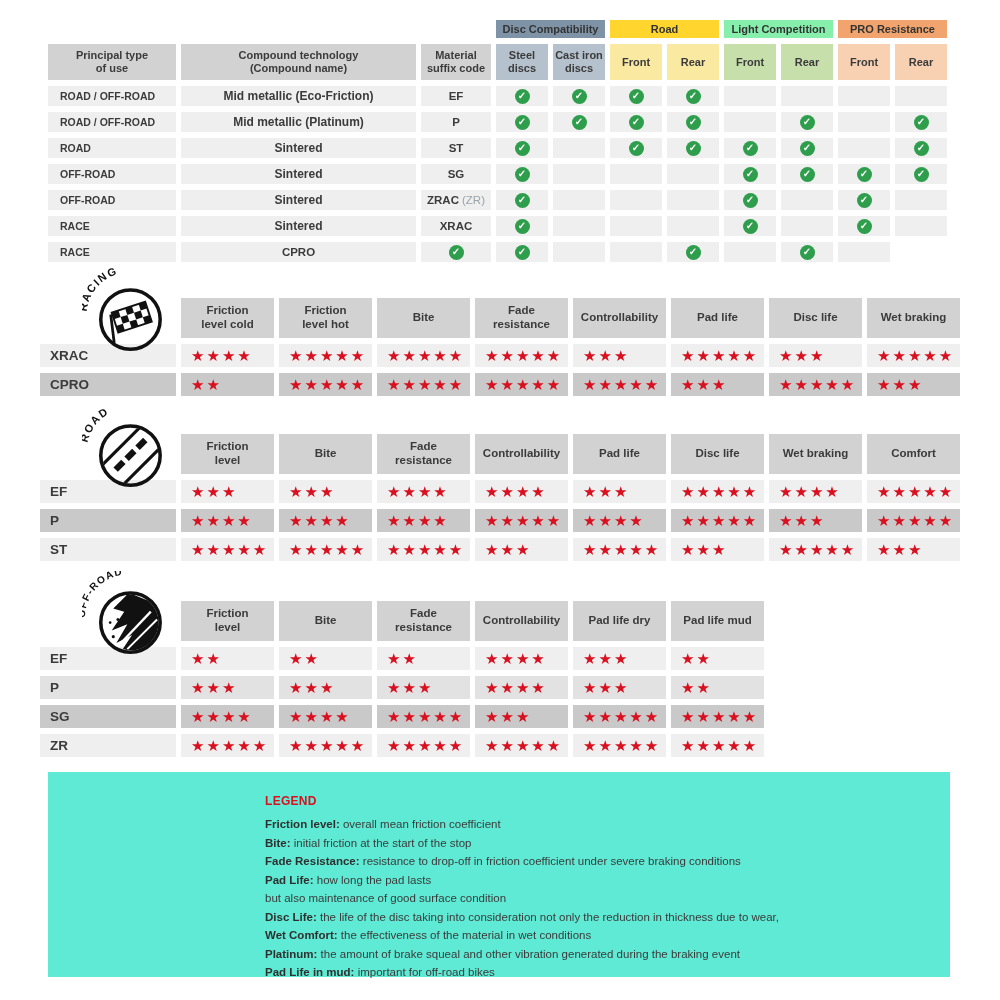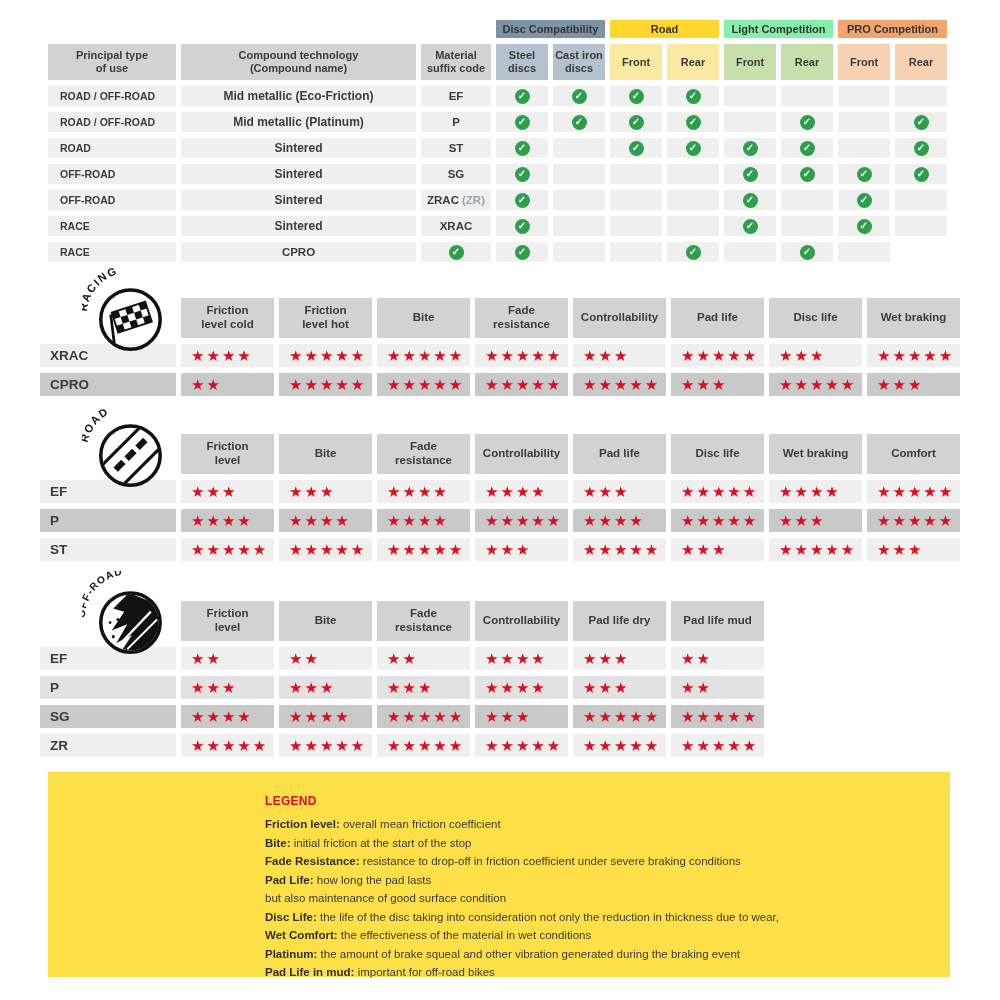--- a/index.html
+++ b/index.html
@@ -15,21 +15,21 @@
   .ghost{background:transparent;}
   .group-header{font-size:11px;font-weight:bold;color:#333;grid-column:span 2;}
   .th{background:#d2d2d2;font-size:11px;font-weight:bold;white-space:pre-line;
       text-align:center;line-height:1.15;}
   .sub-header{font-size:11px;font-weight:bold;white-space:pre-line;
       text-align:center;line-height:1.15;}
   .row-use{background:#efefef;font-size:10.5px;font-weight:bold;
       justify-content:flex-start !important;padding-left:12px;}
   .row-tech{background:#efefef;font-size:12px;font-weight:bold;}
   .row-code{background:#efefef;font-size:11.5px;font-weight:bold;gap:3px;}
-  .code-note{color:#9aa3a9;font-weight:bold;}
+  .code-note{color:#9aa3a9;font-weight:normal;}
   .check-cell{background:#efefef;}
   .check-icon{width:15px;height:15px;border-radius:50%;background:#2e9e4c;
       color:#fff;font-size:10px;font-weight:bold;display:flex;
       align-items:center;justify-content:center;line-height:1;}
 
   
   .section{position:absolute;left:40px;}
   #section-racing{top:272px;}
   #section-road{top:408px;}
   #section-offroad{top:575px;}
@@ -53,21 +53,21 @@
   .lg-line b{color:#2f2f2f;}
 </style>
 </head>
 <body>
 
 <div class="compat" id="compat-grid">
     <div class="ghost" style="grid-column: 1 / span 3;"></div>
     <div class="group-header" style="background: rgb(126, 147, 165);">Disc Compatibility</div>
     <div class="group-header" style="background: rgb(255, 213, 46);">Road</div>
     <div class="group-header" style="background: #86efac;">Light Competition</div>
-    <div class="group-header" style="background: rgb(241, 164, 109);">PRO Competition</div>
+    <div class="group-header" style="background: rgb(241, 164, 109);">PRO Resistance</div>
     <div class="th">Principal type
 of use</div>
     <div class="th">Compound technology
 (Compound name)</div>
     <div class="th">Material
 suffix code</div>
     <div class="sub-header" style="background: rgb(181, 193, 204);">Steel
 discs</div>
     <div class="sub-header" style="background: rgb(181, 193, 204);">Cast iron
 discs</div>
@@ -394,21 +394,21 @@
       <div class="r-label shade-light">ZR</div>
       <div class="r-cell shade-light" style="color: rgb(216, 16, 31);">★★★★★</div>
       <div class="r-cell shade-light" style="color: rgb(216, 16, 31);">★★★★★</div>
       <div class="r-cell shade-light" style="color: rgb(216, 16, 31);">★★★★★</div>
       <div class="r-cell shade-light" style="color: rgb(216, 16, 31);">★★★★★</div>
       <div class="r-cell shade-light" style="color: rgb(216, 16, 31);">★★★★★</div>
       <div class="r-cell shade-light" style="color: rgb(216, 16, 31);">★★★★★</div>
     </div>
 </div>
 
-<div class="legend" style="background: #fde047;">
+<div class="legend" style="background: #5eead4;">
   <div class="lg-title" style="color: rgb(216, 16, 31);">LEGEND</div>
   <div id="legend-items">
       <div class="lg-line"><b>Friction level:</b> overall mean friction coefficient</div>
       <div class="lg-line"><b>Bite:</b> initial friction at the start of the stop</div>
       <div class="lg-line"><b>Fade Resistance:</b> resistance to drop-off in friction coefficient under severe braking conditions</div>
       <div class="lg-line"><b>Pad Life:</b> how long the pad lasts</div>
       <div class="lg-line">but also maintenance of good surface condition</div>
       <div class="lg-line"><b>Disc Life:</b> the life of the disc taking into consideration not only the reduction in thickness due to wear,</div>
       <div class="lg-line"><b>Wet Comfort:</b> the effectiveness of the material in wet conditions</div>
       <div class="lg-line"><b>Platinum:</b> the amount of brake squeal and other vibration generated during the braking event</div>

